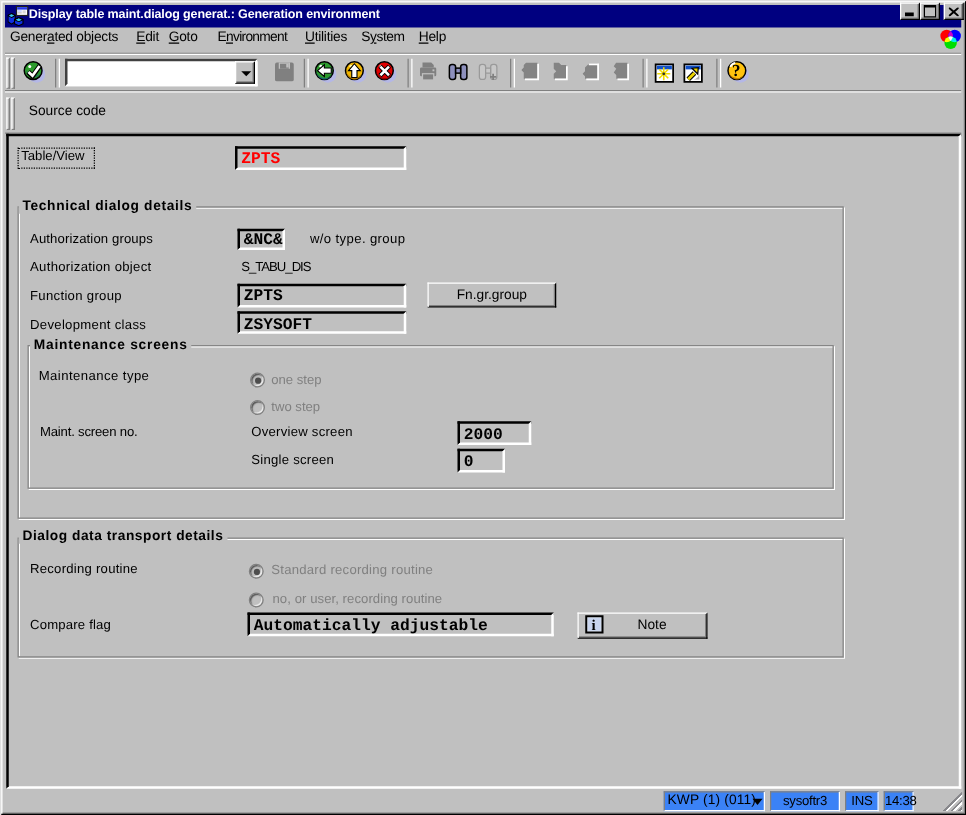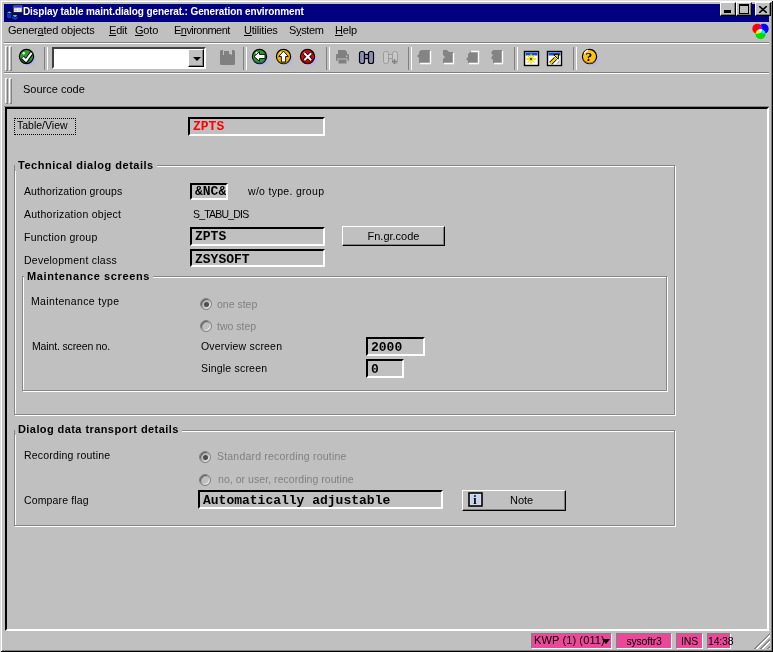--- a/index.html
+++ b/index.html
@@ -34,21 +34,21 @@
 .dis{color:#808080;}
 .fld{position:absolute;background:#c0c0c0;border:2px solid;border-color:#000 #fff #fff #000;box-sizing:border-box;
   font-family:"Liberation Mono",monospace;font-weight:bold;font-size:13px;color:#000;padding-left:3px;white-space:nowrap;overflow:hidden;letter-spacing:0;}
 .gbox{position:absolute;border:1px solid #868686;box-shadow:1px 1px 0 #fff, inset 1px 1px 0 #fff;box-sizing:border-box;}
 .rad{position:absolute;width:12px;height:12px;border-radius:50%;background:#c0c0c0;box-sizing:border-box;
   border:1px solid #808080;box-shadow:inset 1px 1px 1px #555, inset -1px -1px 0 #e8e8e8;}
 .rad.sel::after{content:"";position:absolute;left:2.5px;top:2.5px;width:5px;height:5px;border-radius:50%;background:#4d4d4d;}
 .btn{position:absolute;background:#c0c0c0;border:1px solid;border-color:#fff #000 #000 #fff;
   box-shadow:inset -1px -1px 0 #808080;box-sizing:border-box;font-size:11px;text-align:center;}
 #focusr{position:absolute;left:14px;top:118px;width:62px;height:17px;border:1px dotted #000;box-sizing:border-box;}
-.spanel{position:absolute;top:633px;height:16px;background:#ec4899;border:1px solid;border-color:#808080 #fff #fff #808080;
+.spanel{position:absolute;top:633px;height:16px;background:#3b82f6;border:1px solid;border-color:#808080 #fff #fff #808080;
   box-sizing:border-box;font-size:10.5px;text-align:center;letter-spacing:-0.2px;white-space:nowrap;}
 #grip{position:absolute;left:753px;top:633px;width:17px;height:16px;
   background:repeating-linear-gradient(-45deg,#fff 0px,#fff 1.4px,#87878b 1.4px,#87878b 2.8px,#c0c0c0 2.8px,#c0c0c0 4.3px);
   clip-path:polygon(100% 0,100% 100%,0 100%);}
 svg{position:absolute;}
 </style></head>
 <body>
 <div id="win"></div>
 <div id="title">
     <span class="txt">Display table maint.dialog generat.: Generation environment</span>
@@ -241,21 +241,21 @@
 
 <div class="gbox" style="left:14px;top:165px;width:661px;height:250px"></div>
 <span class="glbl" style="left:15px;top:159px;letter-spacing:0.52px">Technical dialog details</span>
 <span class="lbl" style="left:24px;top:186px;letter-spacing:0.1px">Authorization groups</span>
 <div class="fld" style="left:190px;top:183px;width:38px;height:17px;line-height:13px">&amp;NC&amp;</div>
 <span class="lbl" style="left:248px;top:186px;letter-spacing:0.3px">w/o type. group</span>
 <span class="lbl" style="left:24px;top:209px;letter-spacing:0.25px">Authorization object</span>
 <span class="lbl" style="left:193px;top:209px;letter-spacing:-0.8px">S_TABU_DIS</span>
 <span class="lbl" style="left:24px;top:232px;letter-spacing:0.25px">Function group</span>
 <div class="fld" style="left:190px;top:227px;width:135px;height:19px;line-height:16px">ZPTS</div>
-<div class="btn" style="left:342px;top:226px;width:103px;height:20px;line-height:18px">Fn.gr.code</div>
+<div class="btn" style="left:342px;top:226px;width:103px;height:20px;line-height:18px">Fn.gr.group</div>
 <span class="lbl" style="left:24px;top:255px;letter-spacing:0.25px">Development class</span>
 <div class="fld" style="left:190px;top:249px;width:135px;height:18px;line-height:17px">ZSYSOFT</div>
 
 <div class="gbox" style="left:22px;top:276px;width:645px;height:115px"></div>
 <span class="glbl" style="left:24px;top:270px;letter-spacing:0.62px">Maintenance screens</span>
 <span class="lbl" style="left:31px;top:296px;letter-spacing:0.35px">Maintenance type</span>
 <div class="rad sel" style="left:200px;top:298px"></div>
 <span class="lbl dis" style="left:217px;top:299px">one step</span>
 <div class="rad" style="left:200px;top:320px"></div>
 <span class="lbl dis" style="left:217px;top:321px">two step</span>

